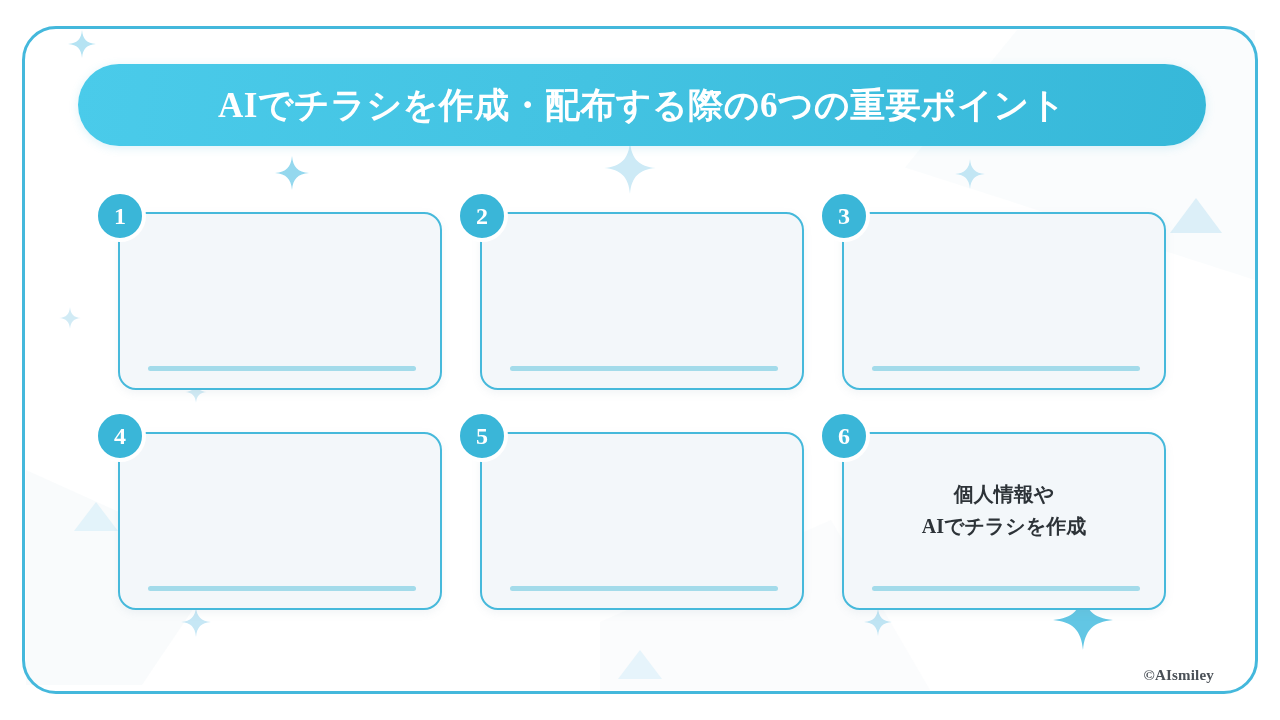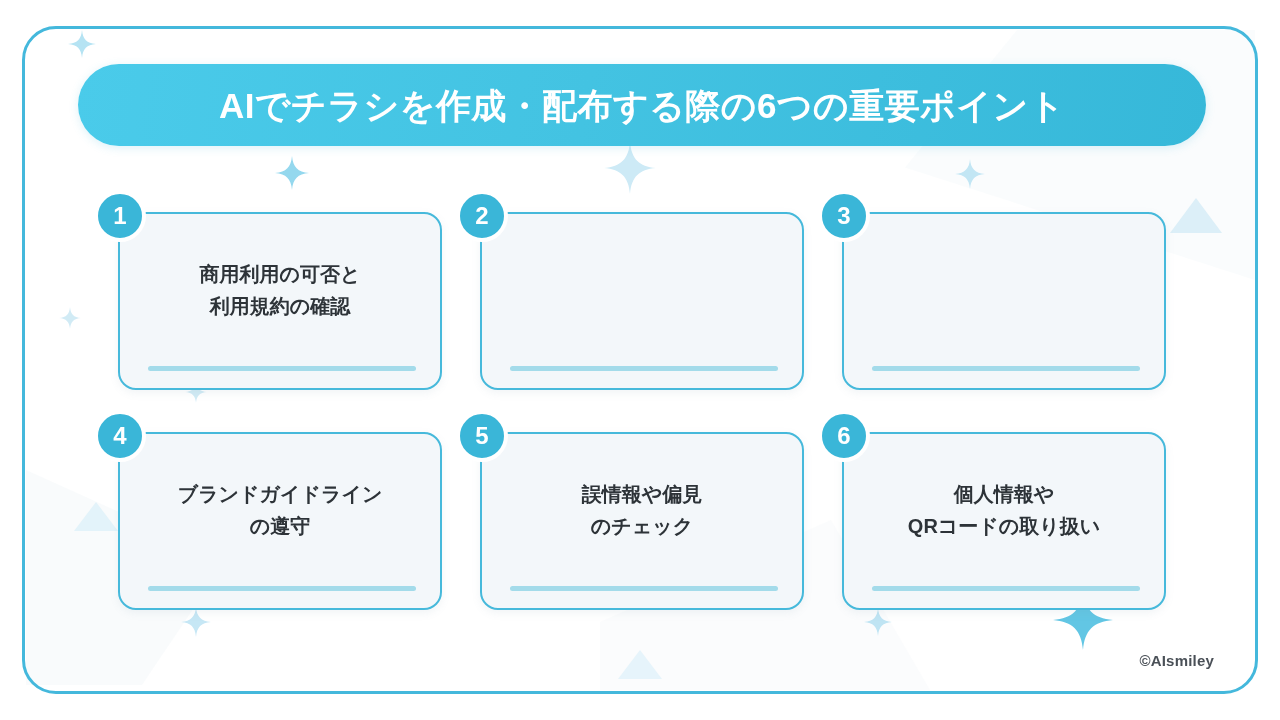--- a/index.html
+++ b/index.html
@@ -10,20 +10,21 @@
     background: #ffffff;
     font-family: "Liberation Sans", "DejaVu Sans", sans-serif;
     overflow: hidden;
   }
 
   .canvas {
     position: relative;
     width: 1280px;
     height: 720px;
     background: #ffffff;
+    font-family: Liberation Serif, serif;
   }
 
   
   .frame {
     position: absolute;
     left: 22px;
     top: 26px;
     width: 1236px;
     height: 668px;
     border: 3px solid #44B8DC;
@@ -166,21 +167,21 @@
     color: #ffffff;
     font-size: 24px;
     font-weight: 700;
     line-height: 1;
   }
 
   
   .copyright {
     position: absolute;
     right: 66px;
-    bottom: 51px;
+    bottom: 36px;
     color: #4A5057;
     font-size: 15px;
     font-weight: 700;
     letter-spacing: .2px;
   }
 </style>
 </head>
 <body>
 
 <div class="canvas">
@@ -242,22 +243,20 @@
 
   <div class="frame"></div>
 
   <div class="title-pill">
     <span class="title-text">AIでチラシを作成・配布する際の6つの重要ポイント</span>
   </div>
 
   <div class="grid" id="cards-grid">
       <div class="card-wrap">
         <div class="card">
-          <div class="card-text">商用利用の可否と
-利用規約の確認</div>
           <div class="card-accent"></div>
         </div>
         <div class="badge">
           <span class="badge-num">1</span>
         </div>
       </div>
       <div class="card-wrap">
         <div class="card">
           <div class="card-accent"></div>
         </div>
@@ -268,42 +267,38 @@
       <div class="card-wrap">
         <div class="card">
           <div class="card-accent"></div>
         </div>
         <div class="badge">
           <span class="badge-num">3</span>
         </div>
       </div>
       <div class="card-wrap">
         <div class="card">
-          <div class="card-text">ブランドガイドライン
-の遵守</div>
           <div class="card-accent"></div>
         </div>
         <div class="badge">
           <span class="badge-num">4</span>
         </div>
       </div>
       <div class="card-wrap">
         <div class="card">
-          <div class="card-text">誤情報や偏見
-のチェック</div>
           <div class="card-accent"></div>
         </div>
         <div class="badge">
           <span class="badge-num">5</span>
         </div>
       </div>
       <div class="card-wrap">
         <div class="card">
           <div class="card-text">個人情報や
-QRコードの取り扱い</div>
+AIでチラシを作成</div>
           <div class="card-accent"></div>
         </div>
         <div class="badge">
           <span class="badge-num">6</span>
         </div>
       </div>
     </div>
 
   <div class="copyright">©AIsmiley</div>
 

